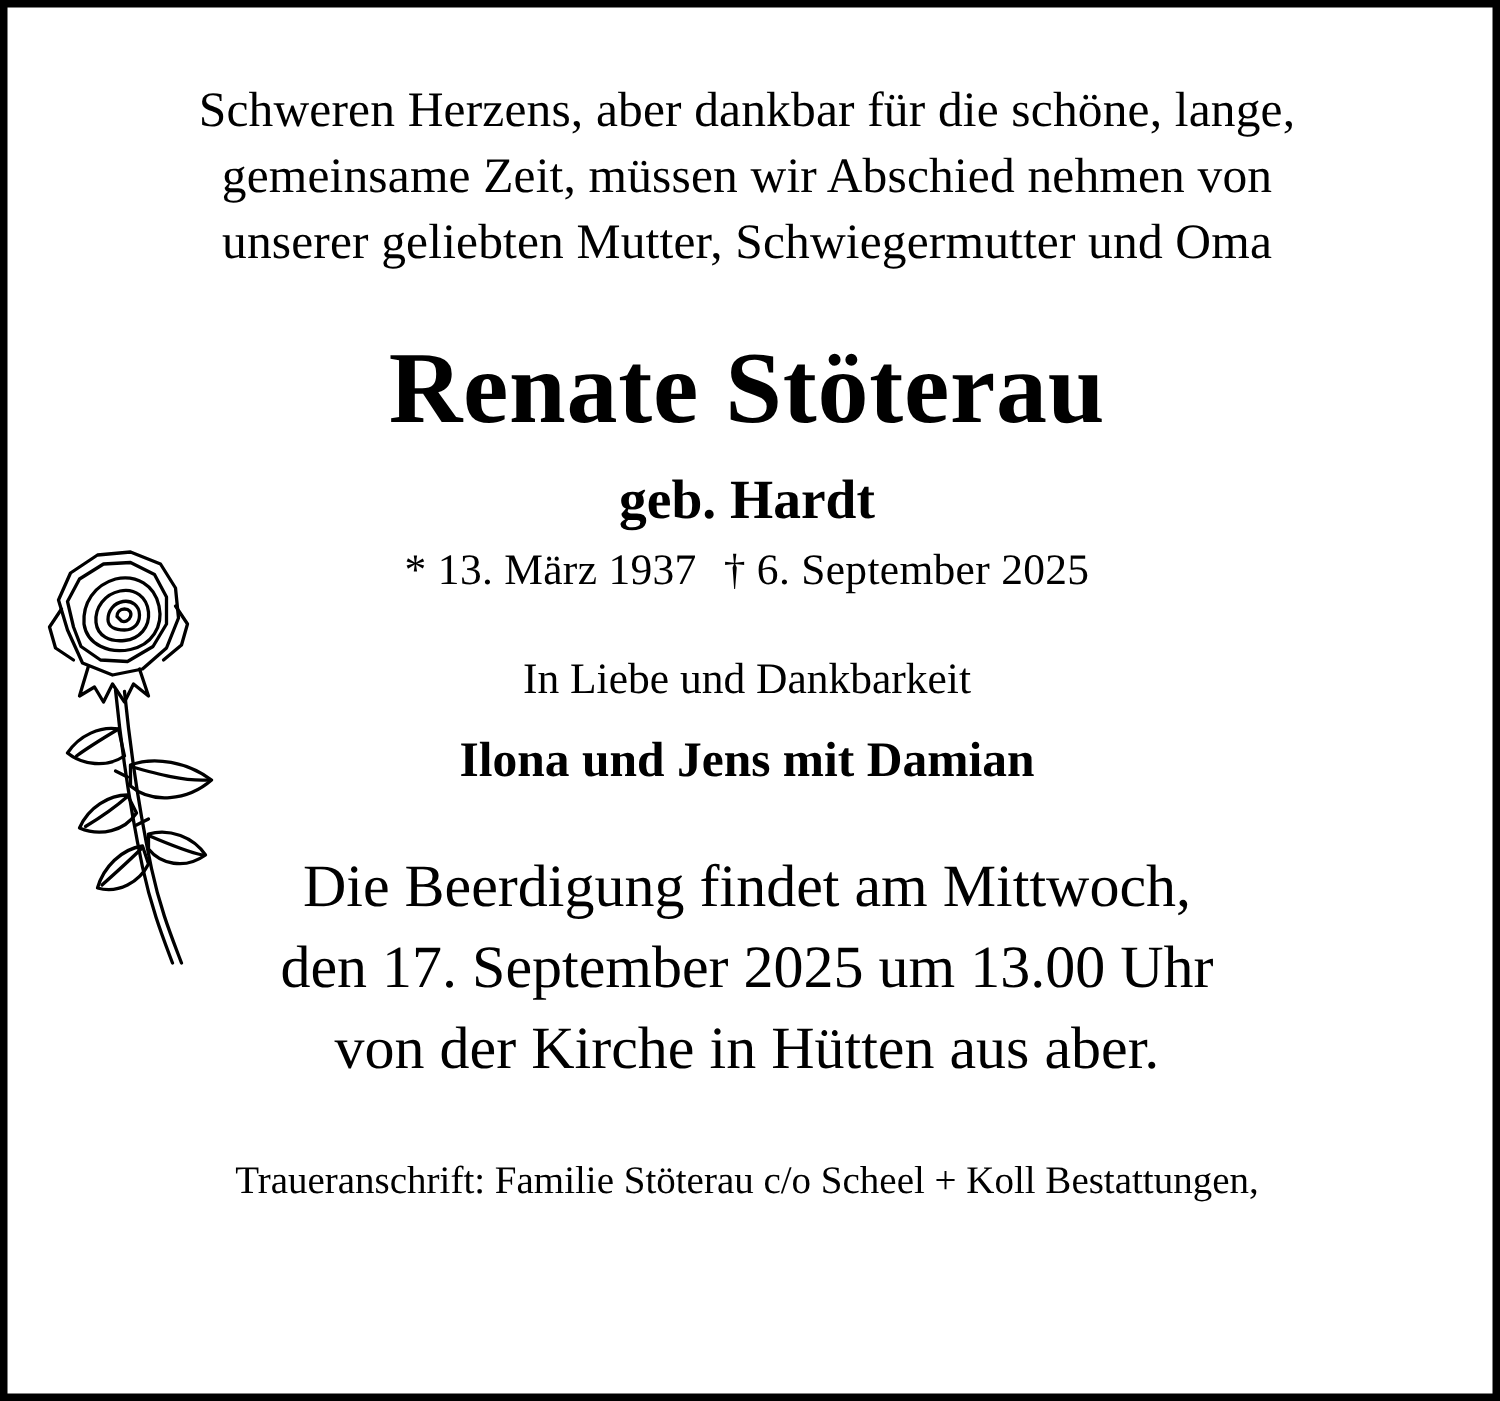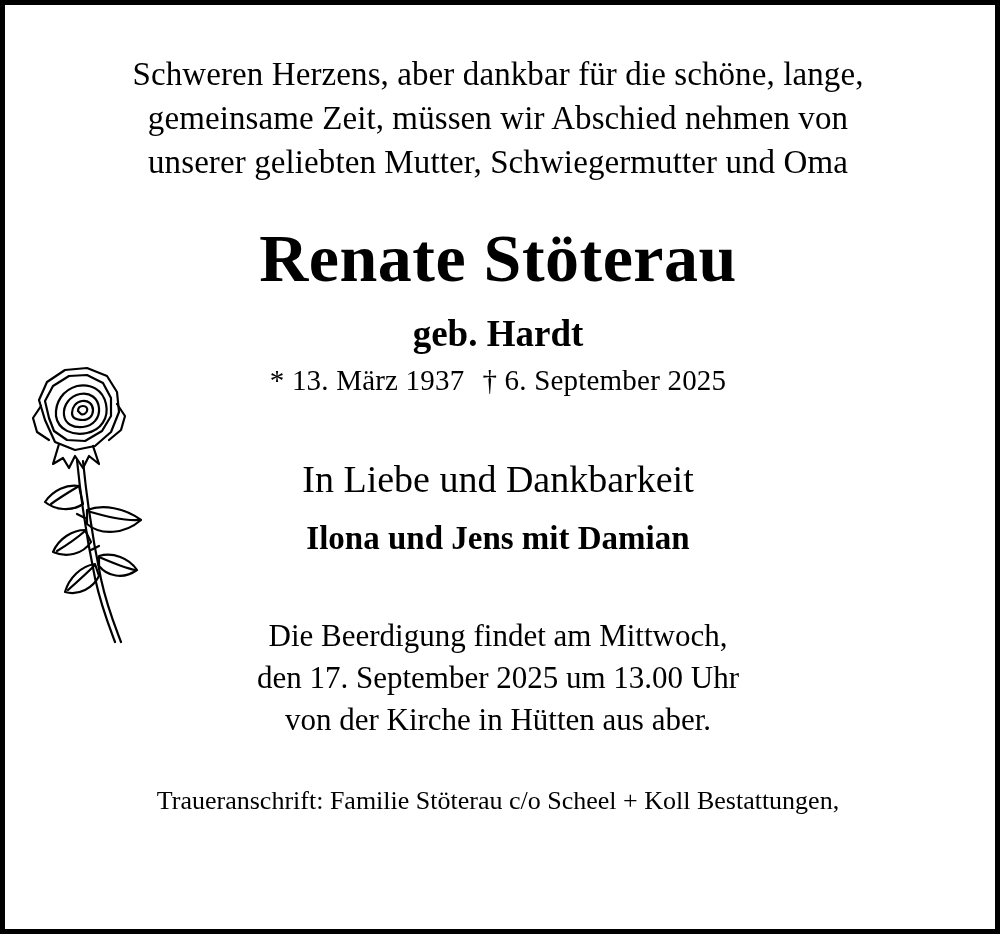--- a/index.html
+++ b/index.html
@@ -51,33 +51,33 @@
   .dates {
     font-size: 29px;
     margin-top: 9px;
     letter-spacing: 0.2px;
   }
   .dates .sep {
     display: inline-block;
     width: 18px;
   }
   .love {
-    font-size: 38px;
-    margin-top: 60px;
+    font-size: 29px;
+    margin-top: 40px;
     text-align: center;
   }
   .family {
     font-size: 33px;
     font-weight: bold;
     margin-top: 16px;
     line-height: 1.33;
   }
   .funeral {
-    font-size: 31px;
-    margin-top: 54px;
+    font-size: 40px;
+    margin-top: 34px;
     line-height: 1.35;
   }
   .address {
     font-size: 26px;
     margin-top: 44px;
     line-height: 1.33;
   }
   .rose {
     position: absolute;
     left: 24px;

